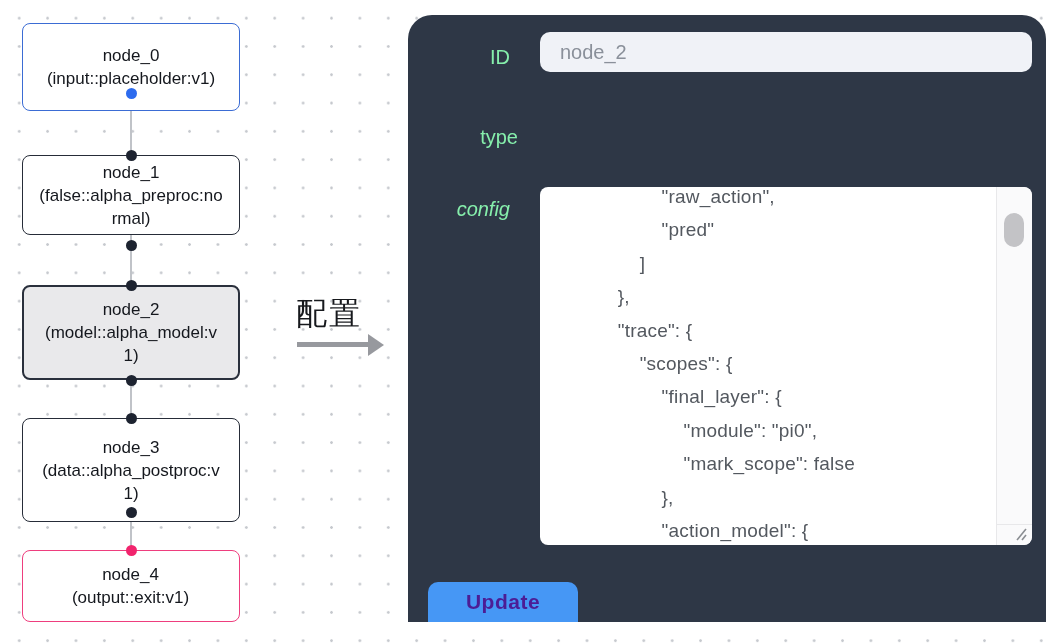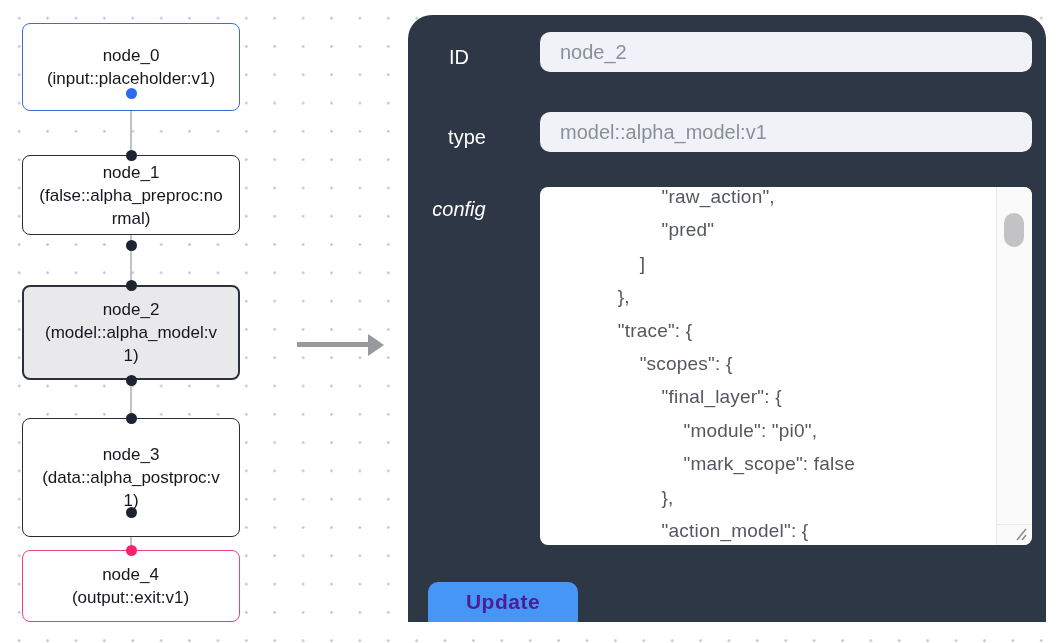--- a/index.html
+++ b/index.html
@@ -16,36 +16,36 @@
   .node{
     position:absolute;left:22px;width:218px;box-sizing:border-box;
     background:#ffffff;border:1.5px solid #262c38;border-radius:8px;
     display:flex;flex-direction:column;align-items:center;justify-content:center;
     text-align:center;font-size:17px;line-height:23px;color:#14171d;
     z-index:2;padding:0 16px;word-break:break-all;
   }
   .n0{top:23px;height:88px;border-color:#3b6cd4;}
   .n1{top:155px;height:80px;}
   .n2{top:285px;height:95px;background:#e9e9eb;border-width:2.5px;border-color:#2a303c;}
-  .n3{top:418px;height:119px;}
+  .n3{top:418px;height:104px;}
   .n4{top:550px;height:72px;border-color:#ee3e7e;padding-left:15px;}
   .port{position:absolute;left:125.5px;width:11px;height:11px;border-radius:50%;background:#1d2330;z-index:3;}
   .port.blue{background:#2d6bee;}
   .port.pink{background:#f1246d;}
   
   .annotation{position:absolute;left:296px;top:294px;width:100px;height:70px;z-index:1;}
   .annotation-label{font-size:31px;color:#17191d;letter-spacing:2px;line-height:40px;display:block;}
   .arrow-line{position:absolute;left:1px;top:48px;width:74px;height:5px;background:#97999e;}
   .arrow-head{position:absolute;left:72px;top:39.5px;width:0;height:0;
     border-left:16px solid #97999e;border-top:11px solid transparent;border-bottom:11px solid transparent;}
   
   .panel{position:absolute;left:408px;top:15px;width:638px;height:607px;
     background:#2e3746;border-radius:24px 24px 0 0;z-index:4;}
-  .f-label{position:absolute;left:0;width:102px;text-align:center;
-    font-size:20px;line-height:26px;color:#ffffff;}
+  .f-label{position:absolute;left:0;width:102px;text-align:right;
+    font-size:20px;line-height:26px;color:#86efac;}
   .lab-id{top:29px;}
   .lab-type{top:109px;margin-left:8px;}
   .lab-config{top:181px;font-style:italic;}
   .f-input{position:absolute;left:132px;width:492px;height:40px;box-sizing:border-box;
     background:#f0f2f7;border:none;border-radius:10px;outline:none;
     font-size:20px;color:#8a909a;padding:0 20px;font-family:inherit;}
   .inp-id{top:17px;}
   .inp-type{top:97px;}
   .editor{position:absolute;left:132px;top:172px;width:492px;height:358px;
     background:#ffffff;border-radius:8px;overflow:hidden;}
@@ -92,30 +92,30 @@
 <div class="port blue" style="top:87.5px"></div>
 <div class="port" style="top:149.5px"></div>
 <div class="port" style="top:239.5px"></div>
 <div class="port" style="top:279.5px"></div>
 <div class="port" style="top:374.5px"></div>
 <div class="port" style="top:412.5px"></div>
 <div class="port" style="top:506.5px"></div>
 <div class="port pink" style="top:544.5px"></div>
 
 <div class="annotation">
+  <span class="annotation-label">配置</span>
   <div class="arrow-line"></div>
   <div class="arrow-head"></div>
 </div>
 
 <aside class="panel">
   <label class="f-label lab-id">ID</label>
   <input class="f-input inp-id" type="text" value="node_2" style="">
 
   <label class="f-label lab-type">type</label>
-  <input class="f-input inp-type" type="text" value="model::alpha_model:v1" style="">
 
   <label class="f-label lab-config">config</label>
   <div class="editor">
     <pre class="config-text">                    "raw_action",
                     "pred"
                 ]
             },
             "trace": {
                 "scopes": {
                     "final_layer": {

